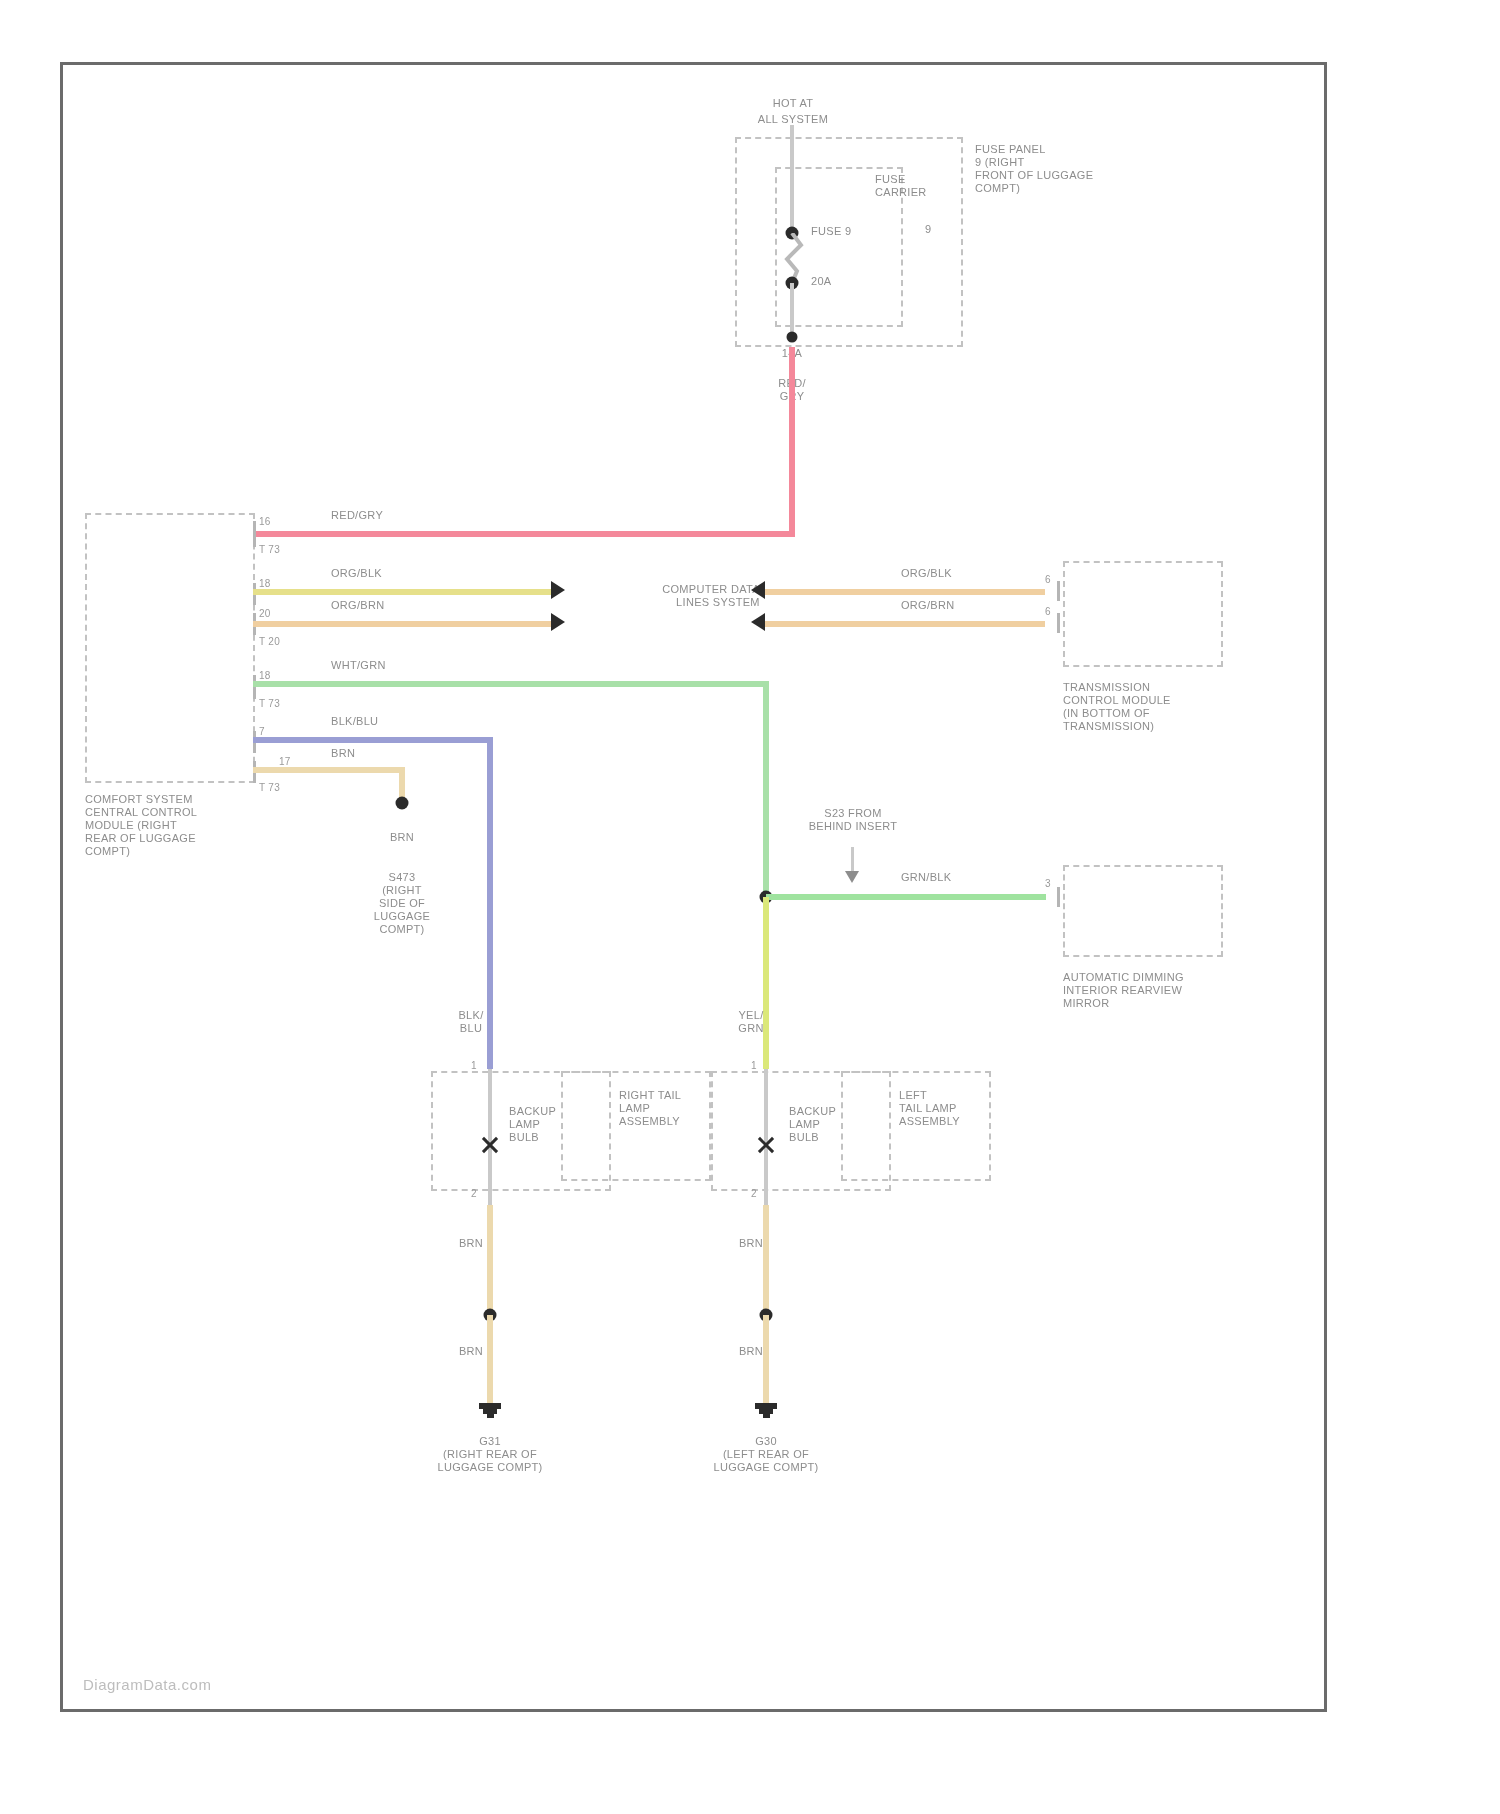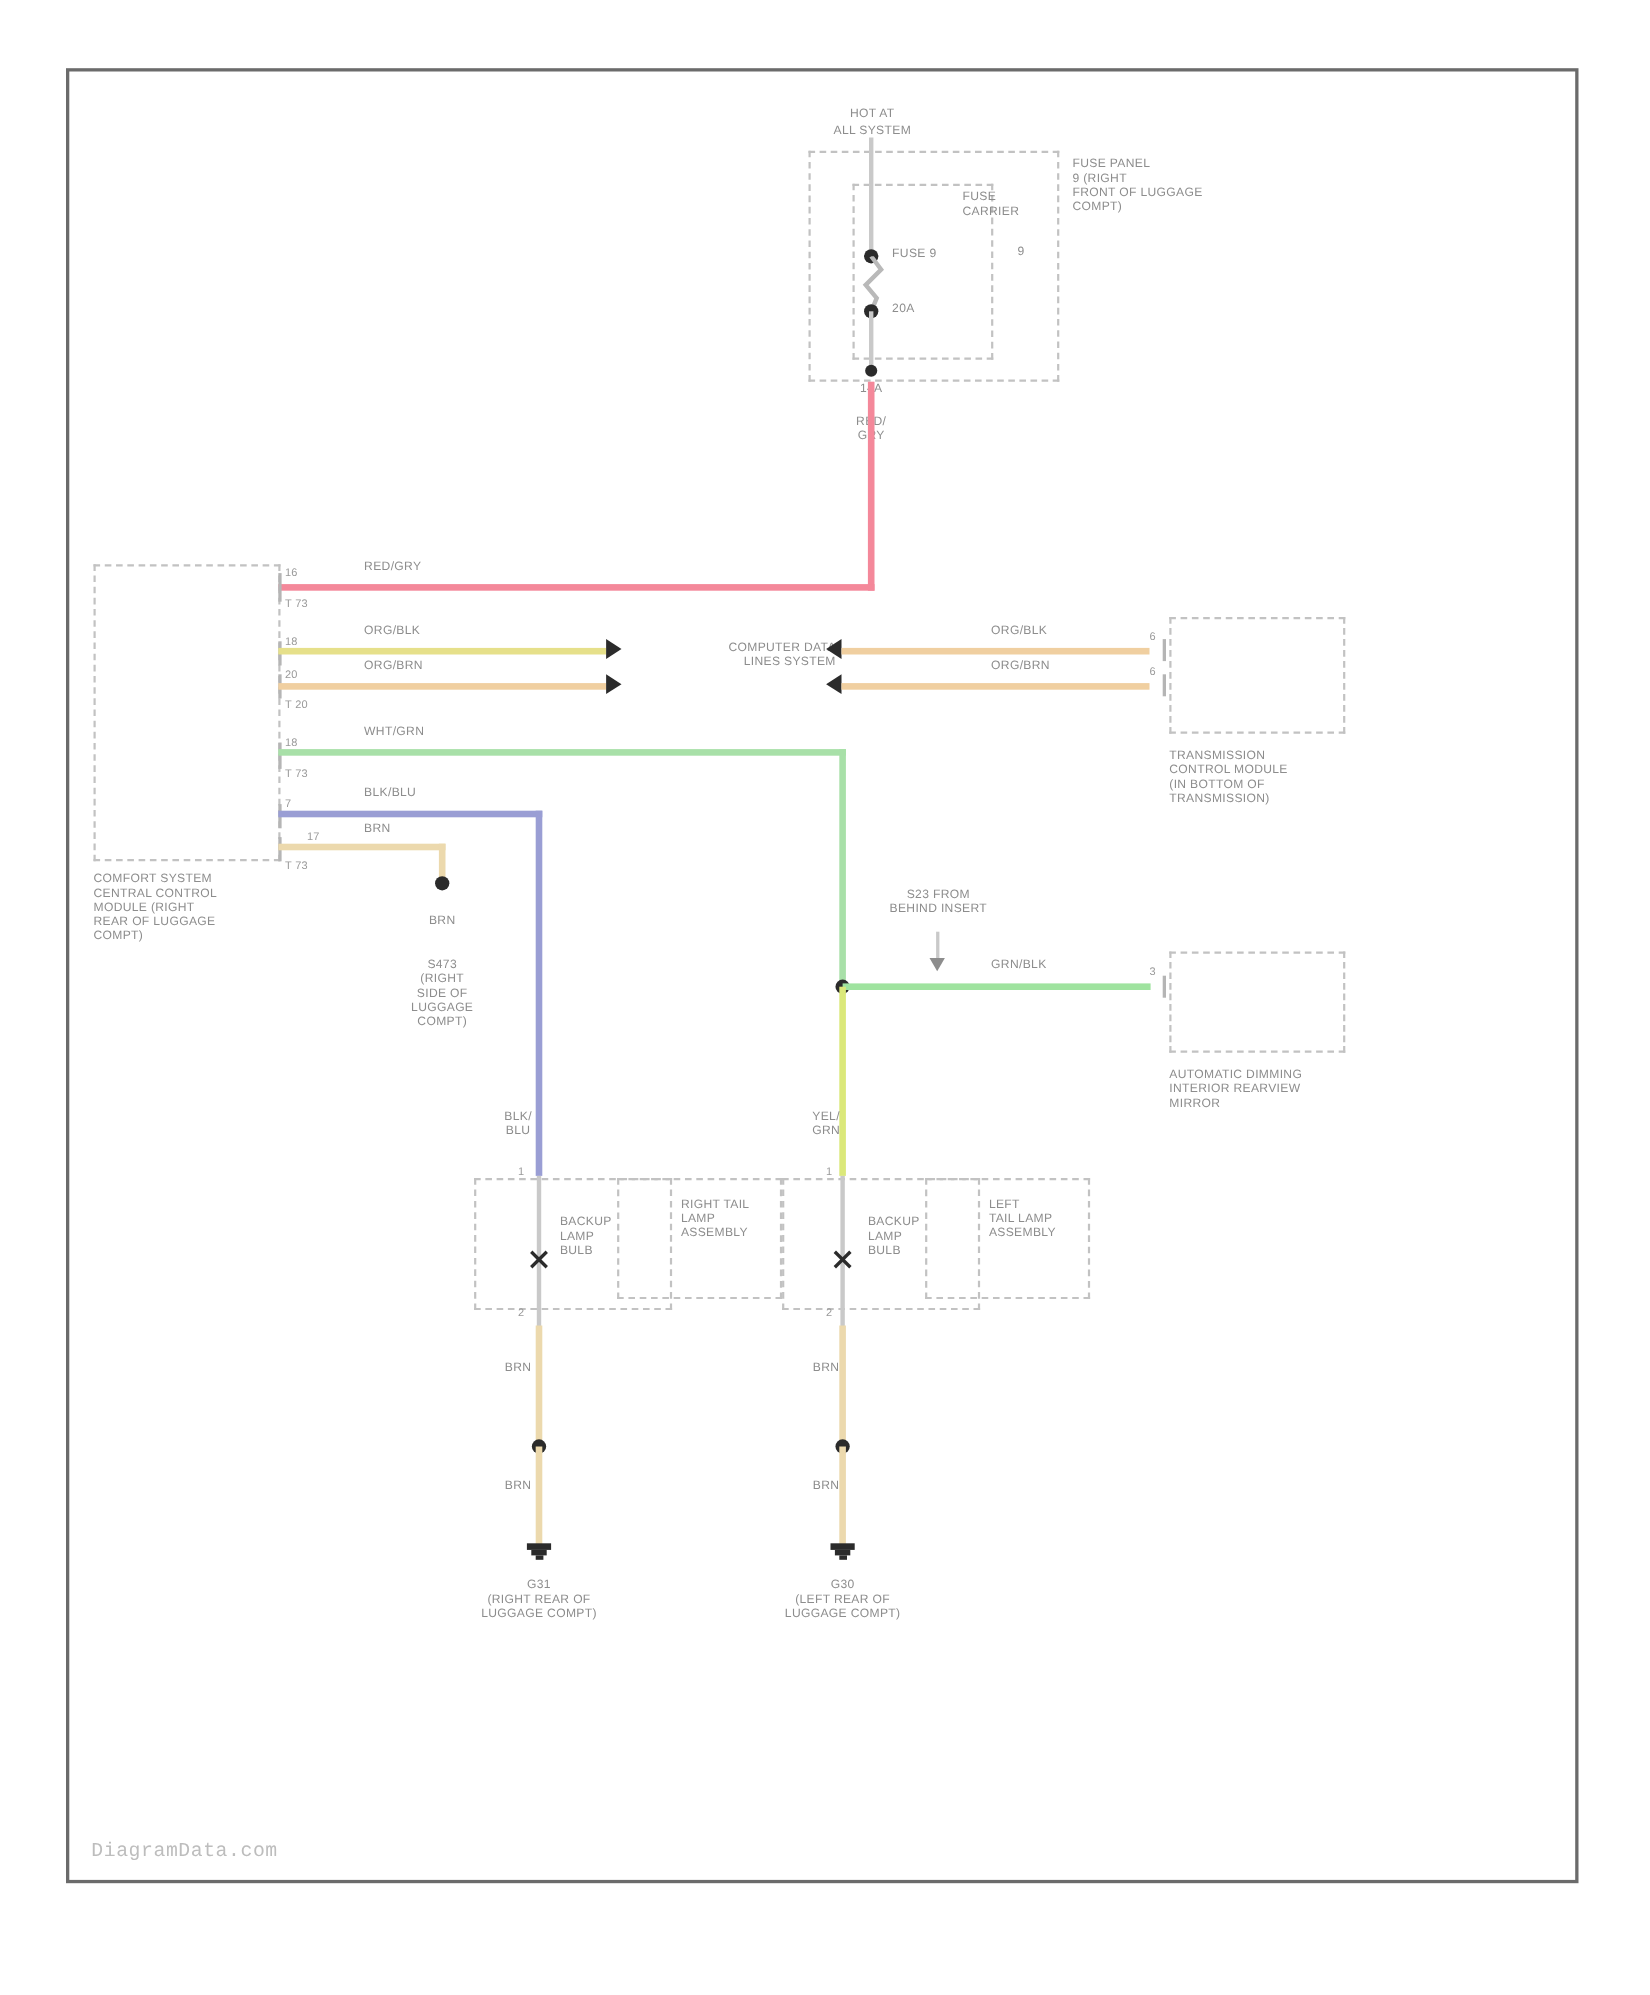--- a/index.html
+++ b/index.html
@@ -10,21 +10,21 @@
     width:1500px;
     height:1814px;
     background:#ffffff;
     overflow:hidden;
   }
 
   
   #sheet{
     position:absolute;
     left:60px; top:62px;
-    width:1375px; height:1650px;
+    width:1267px; height:1650px;
     border:3px solid #6b6b6b;
     background:#ffffff;
     box-sizing:border-box;
   }
 
   .lbl{
     position:absolute;
     color:#8d8d8d;
     font-size:11px;
     line-height:13px;
@@ -108,23 +108,23 @@
   
   .stub{position:absolute;background:#b5b5b5;width:3px;height:16px;}
 
   
   .fuse{position:absolute;}
 
   .wm{
     position:absolute;
     left:20px;bottom:16px;
     color:#bdbdbd;
-    font-size:18px;
+    font-size:15px;
     letter-spacing:.5px;
-    font-family:Liberation Mono, monospace;
+    font-family:Liberation Sans, sans-serif;
     filter:blur(.4px);
   }
 </style>
 </head>
 <body>
 
 <div id="page">
   <div id="sheet">
 
     <div class="lbl c" style="left:730px;top:32px;">HOT AT</div>

